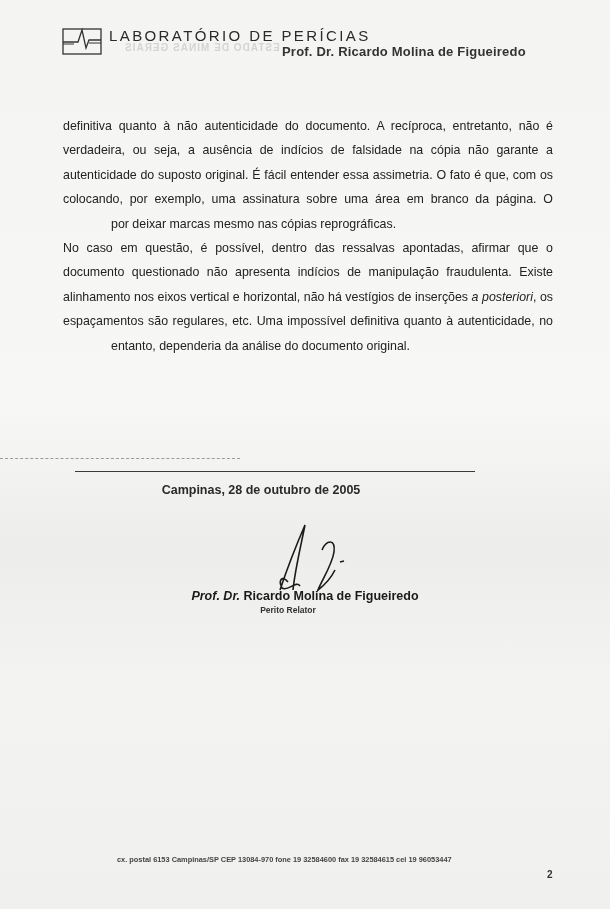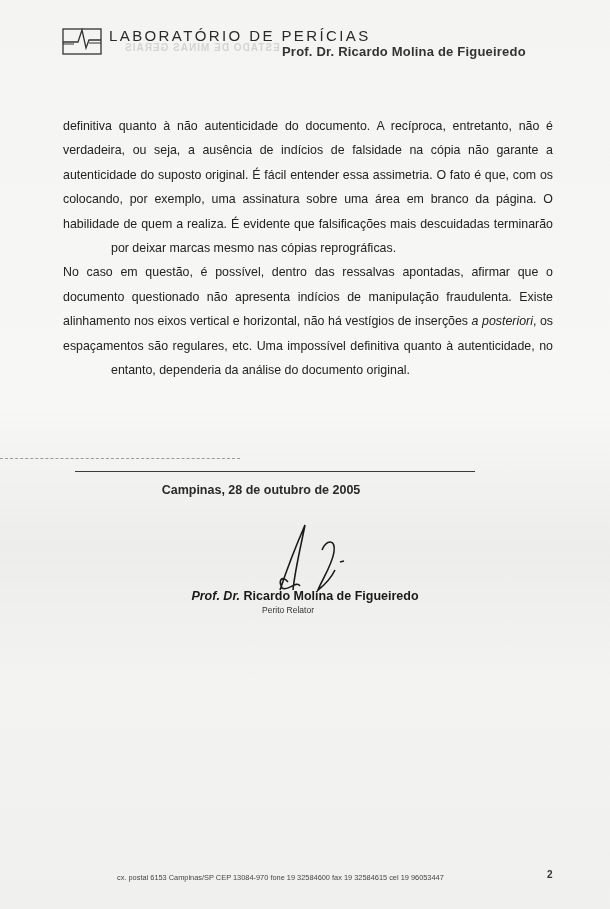--- a/index.html
+++ b/index.html
@@ -43,25 +43,26 @@
     font-size: 12.5px; font-weight: bold; color: #2a2a2a; padding-left: 20px;
   }
   .signature { position: absolute; left: 260px; top: 520px; width: 110px; height: 75px; }
   .signer {
     position: absolute; left: 0; width: 610px; top: 589px; text-align: center;
     font-size: 12.5px; font-weight: bold; color: #1a1a1a;
   }
   .signer i { font-style: italic; }
   .signer-role {
     position: absolute; left: 0; width: 576px; top: 605px; text-align: center;
-    font-size: 8.5px; font-weight: normal; color: #333;
+    font-size: 8.5px; font-weight: bold; color: #333;
   }
   .footer {
-    position: absolute; left: 117px; top: 873px; font-size: 7.4px; color: #444;
+    position: absolute; left: 117px; top: 855px; font-size: 7.4px; color: #444;
     white-space: nowrap;
+    font-weight: bold;
   }
   .page-num {
     position: absolute; left: 547px; top: 869px; font-size: 10px; font-weight: bold; color: #333;
   }
 </style>
 </head>
 <body>
 
 <div class="letterhead">
   <svg class="logo" viewBox="0 0 40 30">
@@ -74,21 +75,20 @@
   <div class="ghost">ESTADO DE MINAS GERAIS</div>
   <div class="prof-name">Prof. Dr. Ricardo Molina de Figueiredo</div>
 </div>
 
 <div class="body-text">
   <p>
     <span class="line">definitiva quanto à não autenticidade do documento. A recíproca, entretanto, não é</span>
     <span class="line">verdadeira, ou seja, a ausência de indícios de falsidade na cópia não garante a</span>
     <span class="line">autenticidade do suposto original. É fácil entender essa assimetria. O fato é que, com os</span>
     <span class="line">colocando, por exemplo, uma assinatura sobre uma área em branco da página. O</span>
-    <span class="line">habilidade de quem a realiza. É evidente que falsificações mais descuidadas terminarão</span>
     <span class="line last">por deixar marcas mesmo nas cópias reprográficas.</span>
   </p>
   <p>
     <span class="line">No caso em questão, é possível, dentro das ressalvas apontadas, afirmar que o</span>
     <span class="line">documento questionado não apresenta indícios de manipulação fraudulenta. Existe</span>
     <span class="line"><span>alinhamento nos eixos vertical e horizontal, não há vestígios de inserções </span><i>a posteriori</i><span>, os</span></span>
     <span class="line">espaçamentos são regulares, etc. Uma impossível definitiva quanto à autenticidade, no</span>
     <span class="line last">entanto, dependeria da análise do documento original.</span>
   </p>
 </div>

